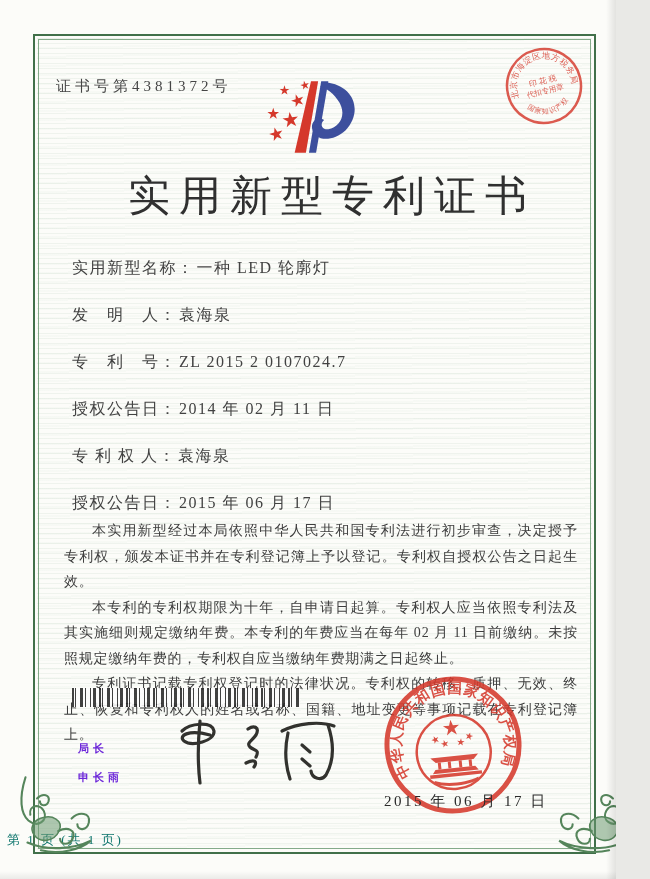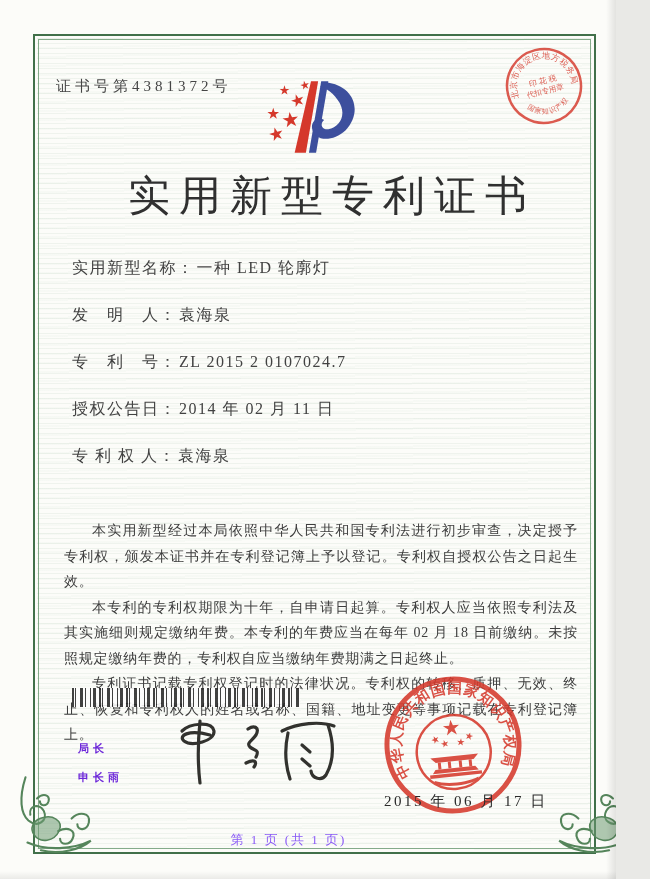--- a/index.html
+++ b/index.html
@@ -79,22 +79,22 @@
     font-size:11px;color:#6d28d9;letter-spacing:4px;line-height:29px;font-weight:600;
   }
   .signature{position:absolute;left:162px;top:708px;width:200px;height:86px;}
   .big-seal{position:absolute;left:378px;top:670px;width:150px;height:150px;
     transform:rotate(-6deg);opacity:.87;}
   .seal-date{
     position:absolute;left:384px;top:792px;z-index:5;
     font-size:15px;color:#2a2a2a;letter-spacing:2.5px;
   }
   .footer{
-    position:absolute;left:33px;top:831px;width:563px;text-align:center;
-    font-size:13px;color:#8b5cf6;letter-spacing:2px;transform:translateX(-26px);
+    position:absolute;left:33px;top:831px;width:563px;text-align:left;
+    font-size:13px;color:#0f766e;letter-spacing:2px;transform:translateX(-26px);
   }
   .flourish{position:absolute;width:96px;height:96px;}
   .flourish.bl{left:14px;top:760px;}
   .flourish.br{left:540px;top:760px;transform:scaleX(-1);}
   svg text{font-family:"Liberation Serif","DejaVu Serif",serif;}
 </style>
 </head>
 <body>
 
 <div class="page">
@@ -152,25 +152,28 @@
     </div>
     <div class="field-row">
       <span class="label">专　利　号：</span><span class="value">ZL 2015 2 0107024.7</span>
     </div>
     <div class="field-row">
       <span class="label">授权公告日：</span><span class="value">2014 年 02 月 11 日</span>
     </div>
     <div class="field-row">
       <span class="label">专 利 权 人：</span><span class="value">袁海泉</span>
     </div>
+    <div class="field-row">
+      <span class="label">授权公告日：</span><span class="value">2015 年 06 月 17 日</span>
+    </div>
   </div>
 
   <div class="body-text">
     <p>本实用新型经过本局依照中华人民共和国专利法进行初步审查，决定授予专利权，颁发本证书并在专利登记簿上予以登记。专利权自授权公告之日起生效。</p>
-    <p>本专利的专利权期限为十年，自申请日起算。专利权人应当依照专利法及其实施细则规定缴纳年费。本专利的年费应当在每年 02 月 18 日前缴纳。未按照规定缴纳年费的，专利权自应当缴纳年费期满之日起终止。</p>
+    <p>本专利的专利权期限为十年，自申请日起算。专利权人应当依照专利法及其实施细则规定缴纳年费。本专利的年费应当在每年 02 月 11 日前缴纳。未按照规定缴纳年费的，专利权自应当缴纳年费期满之日起终止。</p>
     <p>专利证书记载专利权登记时的法律状况。专利权的转移、质押、无效、终止、恢复和专利权人的姓名或名称、国籍、地址变更等事项记载在专利登记簿上。</p>
   </div>
 
   <div class="barcode"></div>
 
   <div class="director">
     <div>局长</div>
     <div>申长雨</div>
   </div>
 

